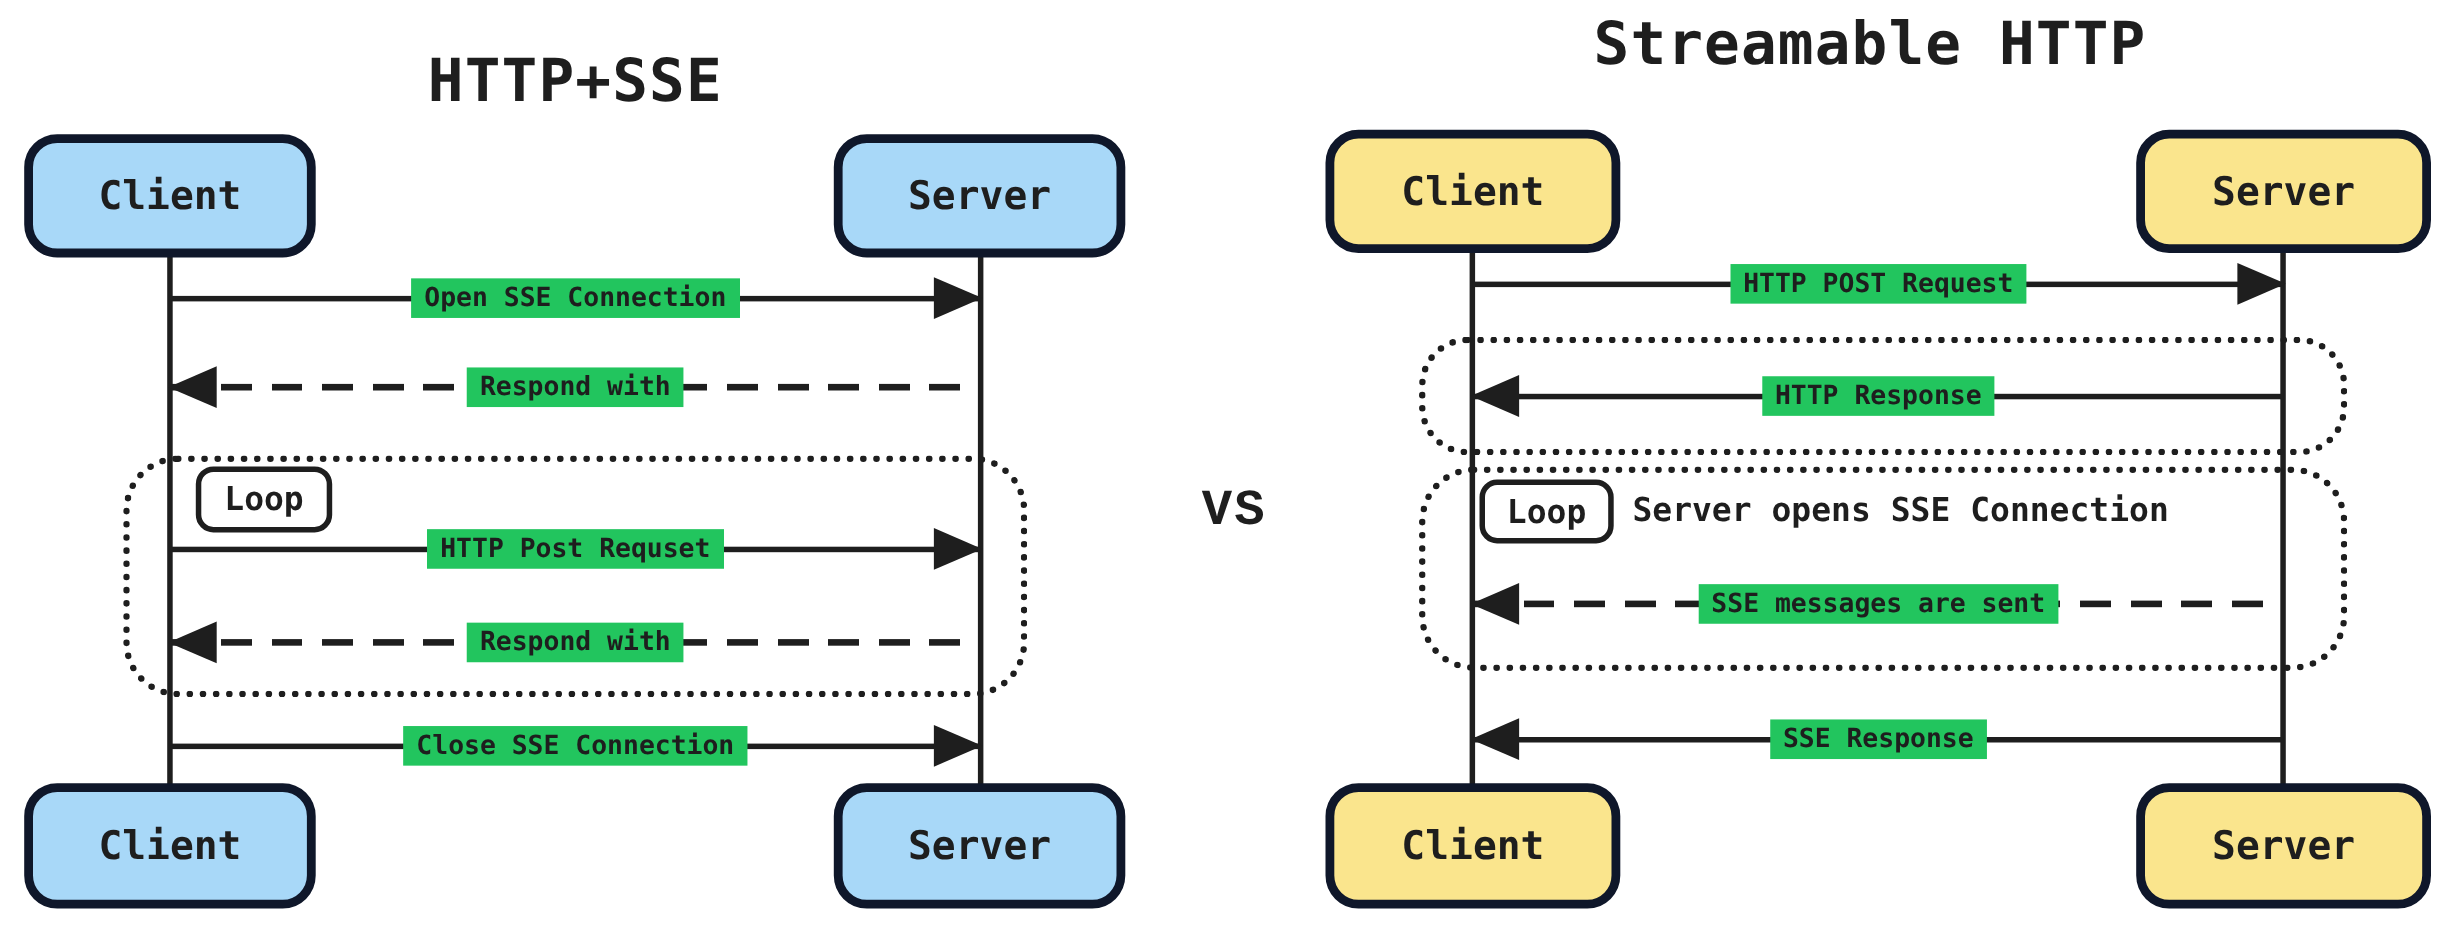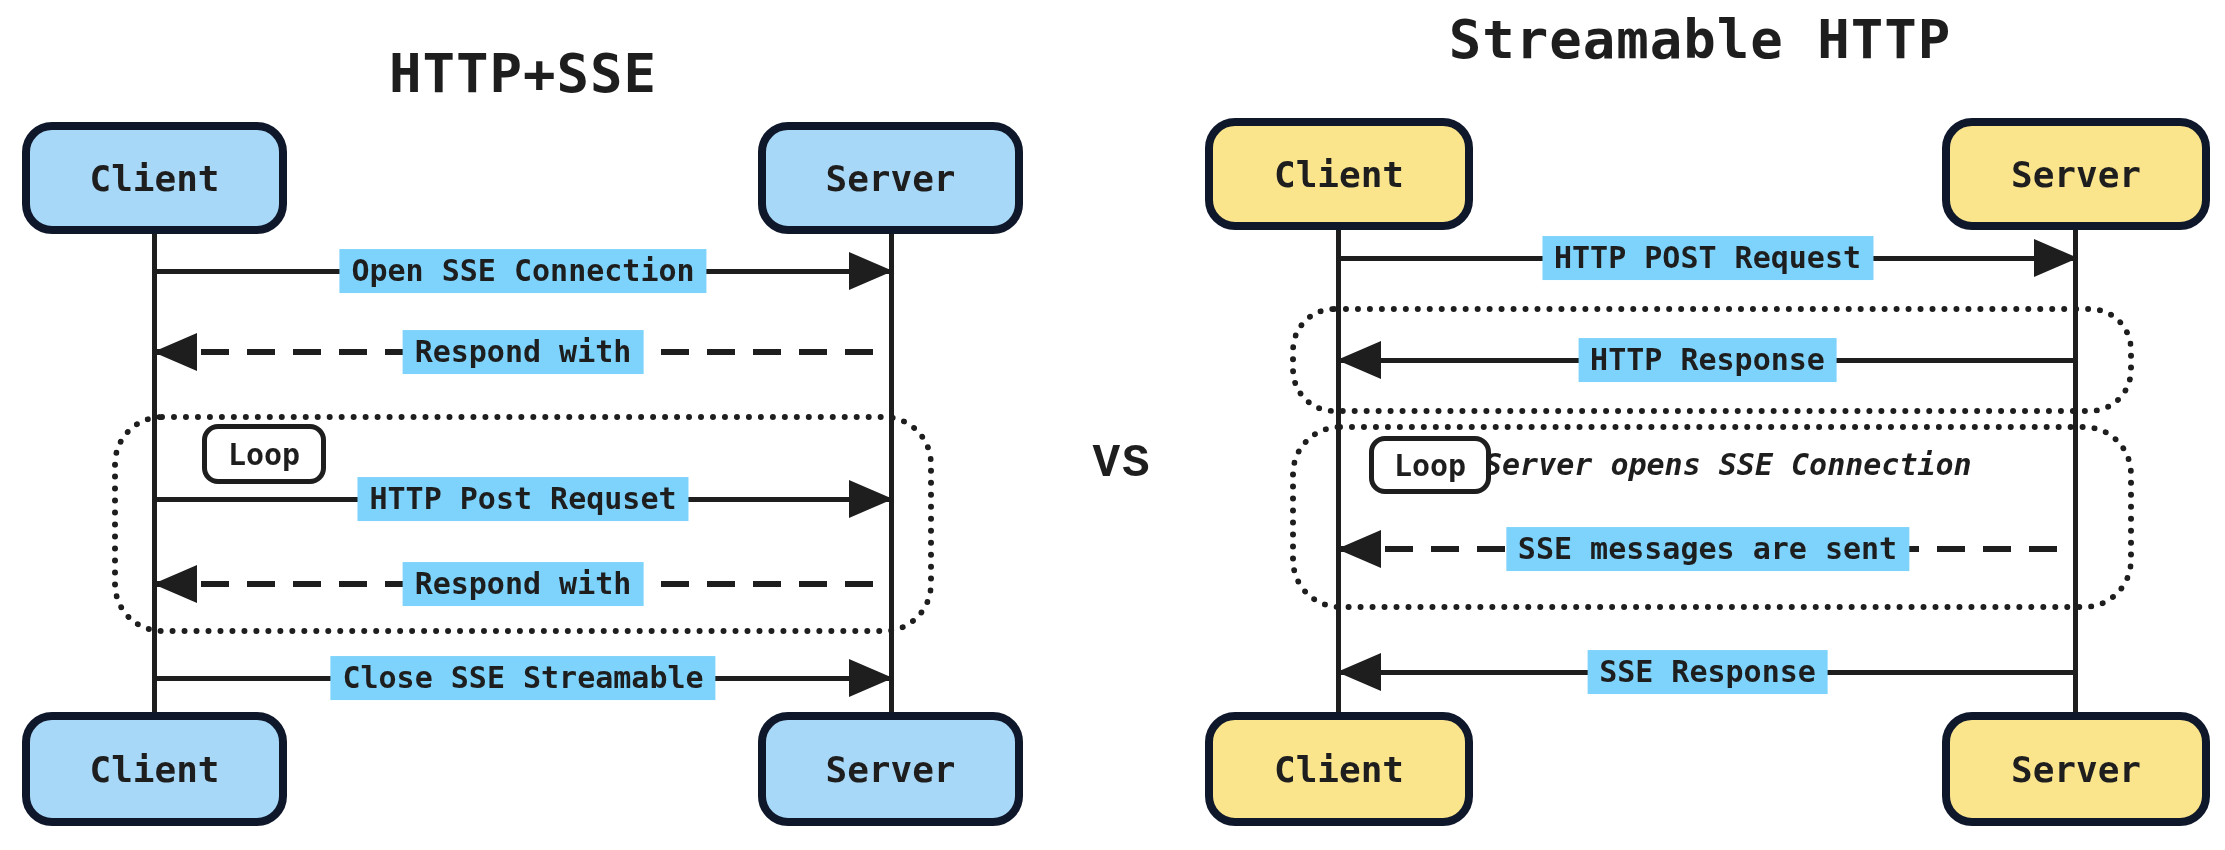--- a/index.html
+++ b/index.html
@@ -24,33 +24,33 @@
   .shaft{position:absolute; left:0; right:0; top:-2px; height:5px; background:#1e1e1e;}
   .arr.dashed .shaft{
     top:-3px; height:6px; background:repeating-linear-gradient(90deg,#1e1e1e 0 28px,transparent 28px 46px);
   }
   .head{position:absolute; top:-19px; width:0; height:0;
     border-top:19px solid transparent; border-bottom:19px solid transparent;}
   .arr.to-right .head{right:-2px; border-left:44px solid #1e1e1e;}
   .arr.to-left  .head{left:-2px;  border-right:44px solid #1e1e1e;}
   .lbl{
     position:absolute; left:50%; top:0; transform:translate(-50%,-50%);
-    background:#7dd3fc; padding:2px 12px; font-size:30px; font-weight:bold;
+    background:#22c55e; padding:2px 12px; font-size:24px; font-weight:bold;
     white-space:nowrap; text-align:center; line-height:1.33;
   }
   .lbl > span{display:block;}
   .dotrect{
     position:absolute; box-sizing:border-box;
     border:6px dotted #1e1e1e; border-radius:50px; background:transparent;
   }
   .looptag{
     position:absolute; box-sizing:border-box; background:#ffffff;
     border:5px solid #1e1e1e; border-radius:16px;
     display:flex; align-items:center; justify-content:center;
-    font-size:30px; font-weight:bold; z-index:3;margin-left:24px;
+    font-size:30px; font-weight:bold; z-index:3;
   }
   .note{
     position:absolute; transform:translateY(-50%);
     font-size:30px; font-weight:bold; white-space:nowrap;
   }
   .vs{
     position:absolute; transform:translate(-50%,-50%);
     font-family:Liberation Mono, monospace; font-size:46px; font-weight:bold;
     letter-spacing:2px;
   }
@@ -107,21 +107,21 @@
     <div class="shaft"></div>
     <div class="head"></div>
     <span class="lbl">
       <span>Respond with</span>
     </span>
   </div>
 
   <div class="arr solid to-right" style="left:155px; top:678px; width:736px;">
     <div class="shaft"></div>
     <div class="head"></div>
-    <span class="lbl">Close SSE Streamable</span>
+    <span class="lbl">Close SSE Connection</span>
   </div>
 
   <div class="vs" style="left:1122px; top:464px;">VS</div>
 
   <div class="dtitle" style="left:1700px; top:8px;">Streamable HTTP</div>
 
   <div class="lifeline" style="left:1336px; top:228px; height:486px;"></div>
   <div class="lifeline" style="left:2073px; top:228px; height:486px;"></div>
 
   <div class="abox yellow" style="left:1205px; top:118px; width:268px; height:112px;">
@@ -135,21 +135,21 @@
   </div>
   <div class="abox yellow" style="left:1942px; top:712px; width:268px; height:114px;">
     <span>Server</span>
   </div>
 
   <div class="dotrect" style="left:1290px; top:306px; width:844px; height:108px; border-radius:44px;"></div>
   <div class="dotrect" style="left:1290px; top:424px; width:844px; height:186px;"></div>
   <div class="looptag" style="left:1345px; top:436px; width:122px; height:58px;">
     <span>Loop</span>
   </div>
-  <div class="note" style="left:1484px; top:464px;font-style:italic;">Server opens SSE Connection</div>
+  <div class="note" style="left:1484px; top:464px;">Server opens SSE Connection</div>
 
   <div class="arr solid to-right" style="left:1339px; top:258px; width:737px;">
     <div class="shaft"></div>
     <div class="head"></div>
     <span class="lbl">HTTP POST Request</span>
   </div>
 
   <div class="arr solid to-left" style="left:1339px; top:360px; width:737px;">
     <div class="shaft"></div>
     <div class="head"></div>

